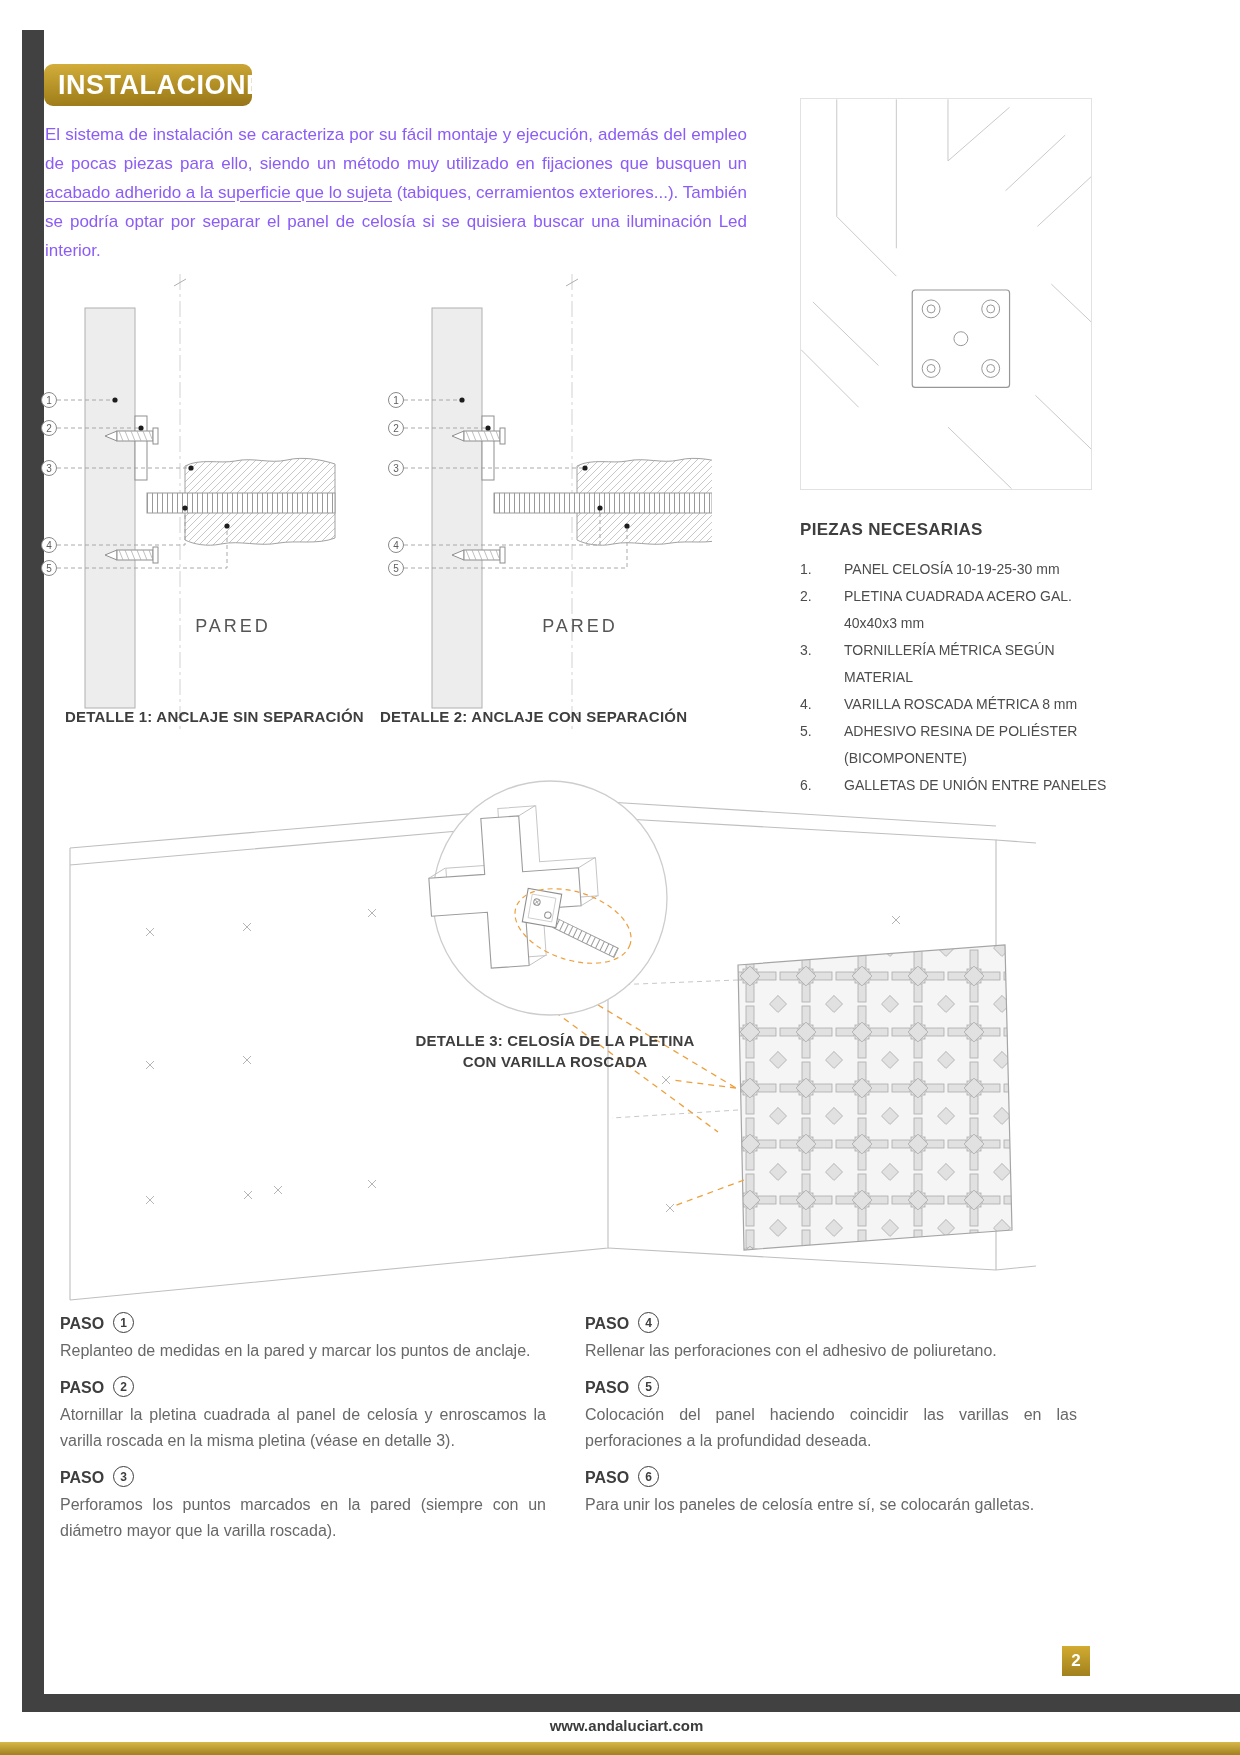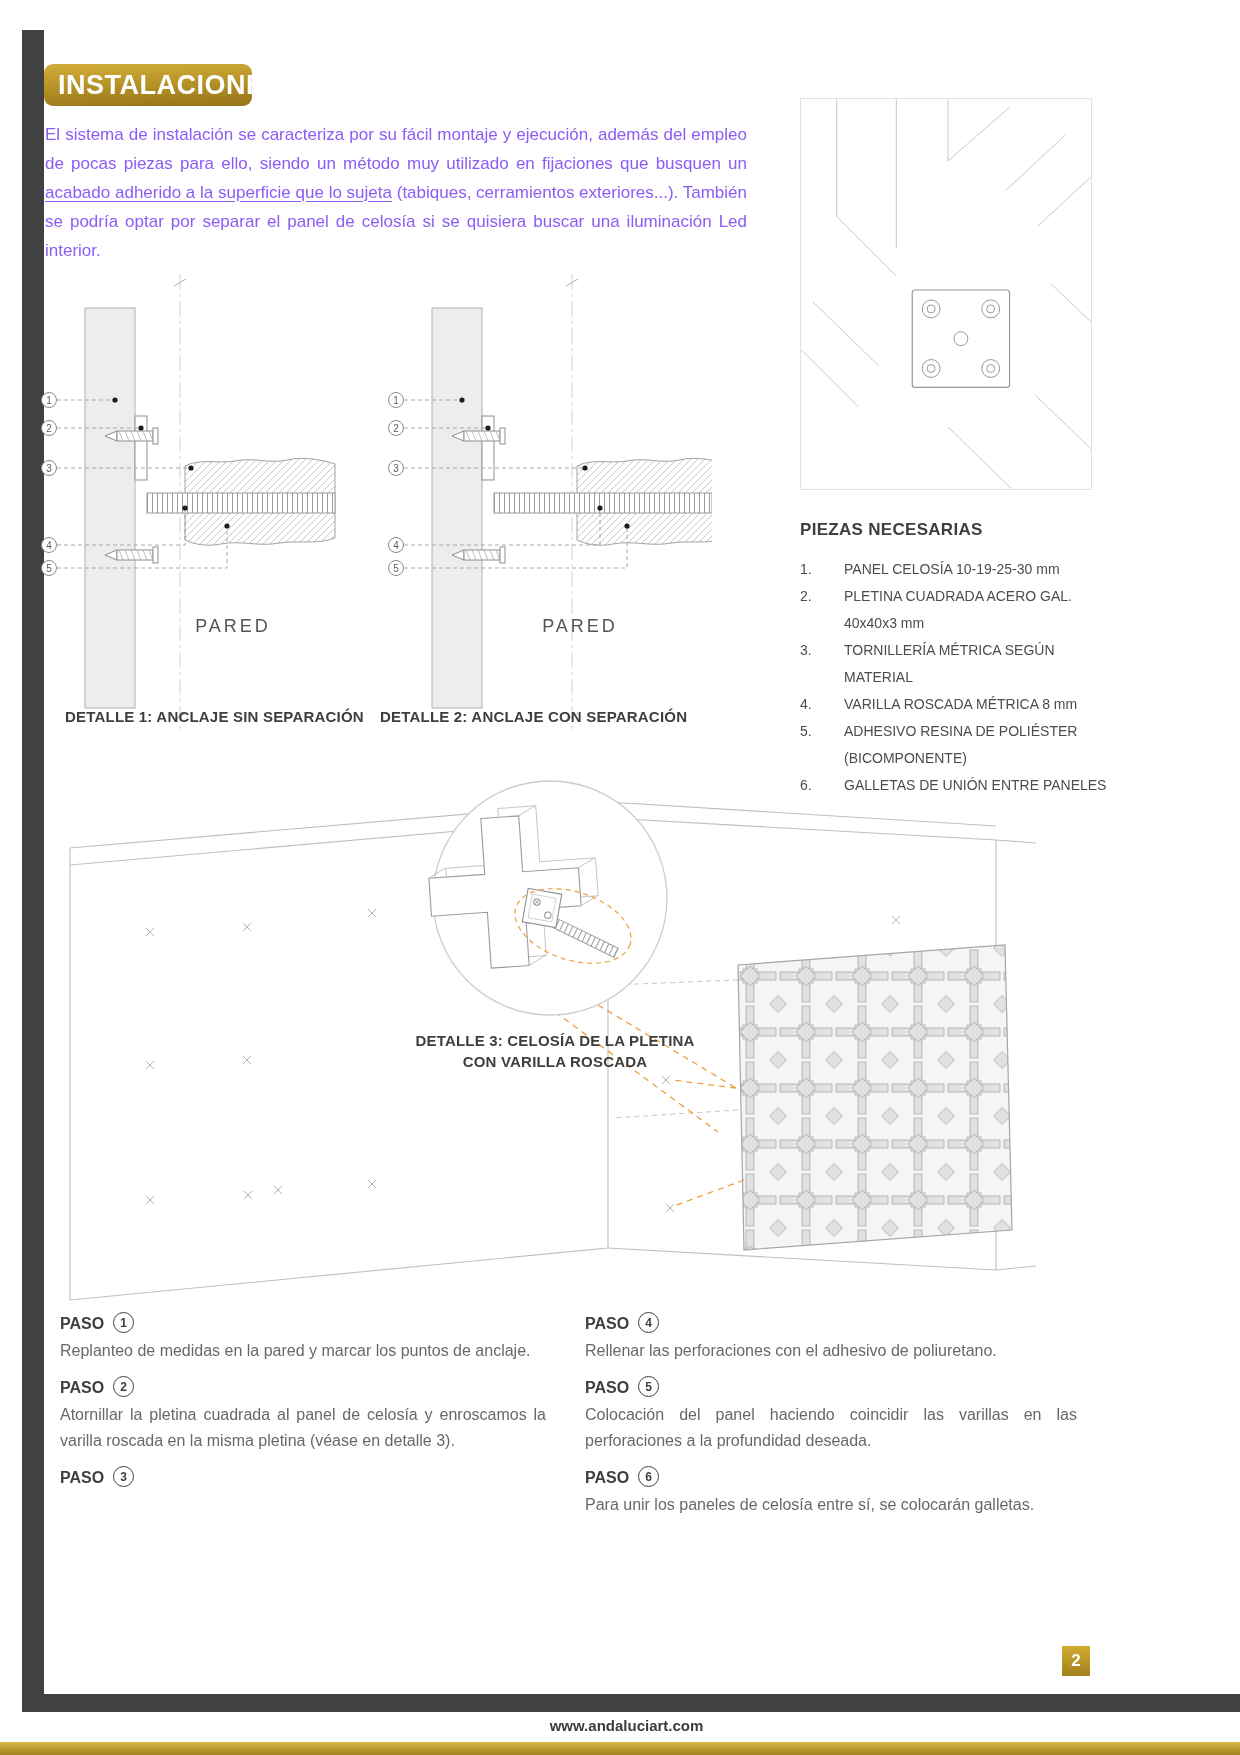--- a/index.html
+++ b/index.html
@@ -341,20 +341,21 @@
           <span>PASO</span>
           <span class="step-num">2</span>
         </div>
       <p class="step-text">Atornillar la pletina cuadrada al panel de celosía y enroscamos la varilla roscada en la misma pletina (véase en detalle 3).</p>
     </div>
     <div class="step">
       <div class="step-head">
           <span>PASO</span>
           <span class="step-num">3</span>
         </div>
+      <p class="step-text">Perforamos los puntos marcados en la pared (siempre con un diámetro mayor que la varilla roscada).</p>
     </div>
   </div>
 
   <div class="steps-col steps-right">
     <div class="step">
       <div class="step-head">
           <span>PASO</span>
           <span class="step-num">4</span>
         </div>
       <p class="step-text">Rellenar las perforaciones con el adhesivo de poliuretano.</p>

